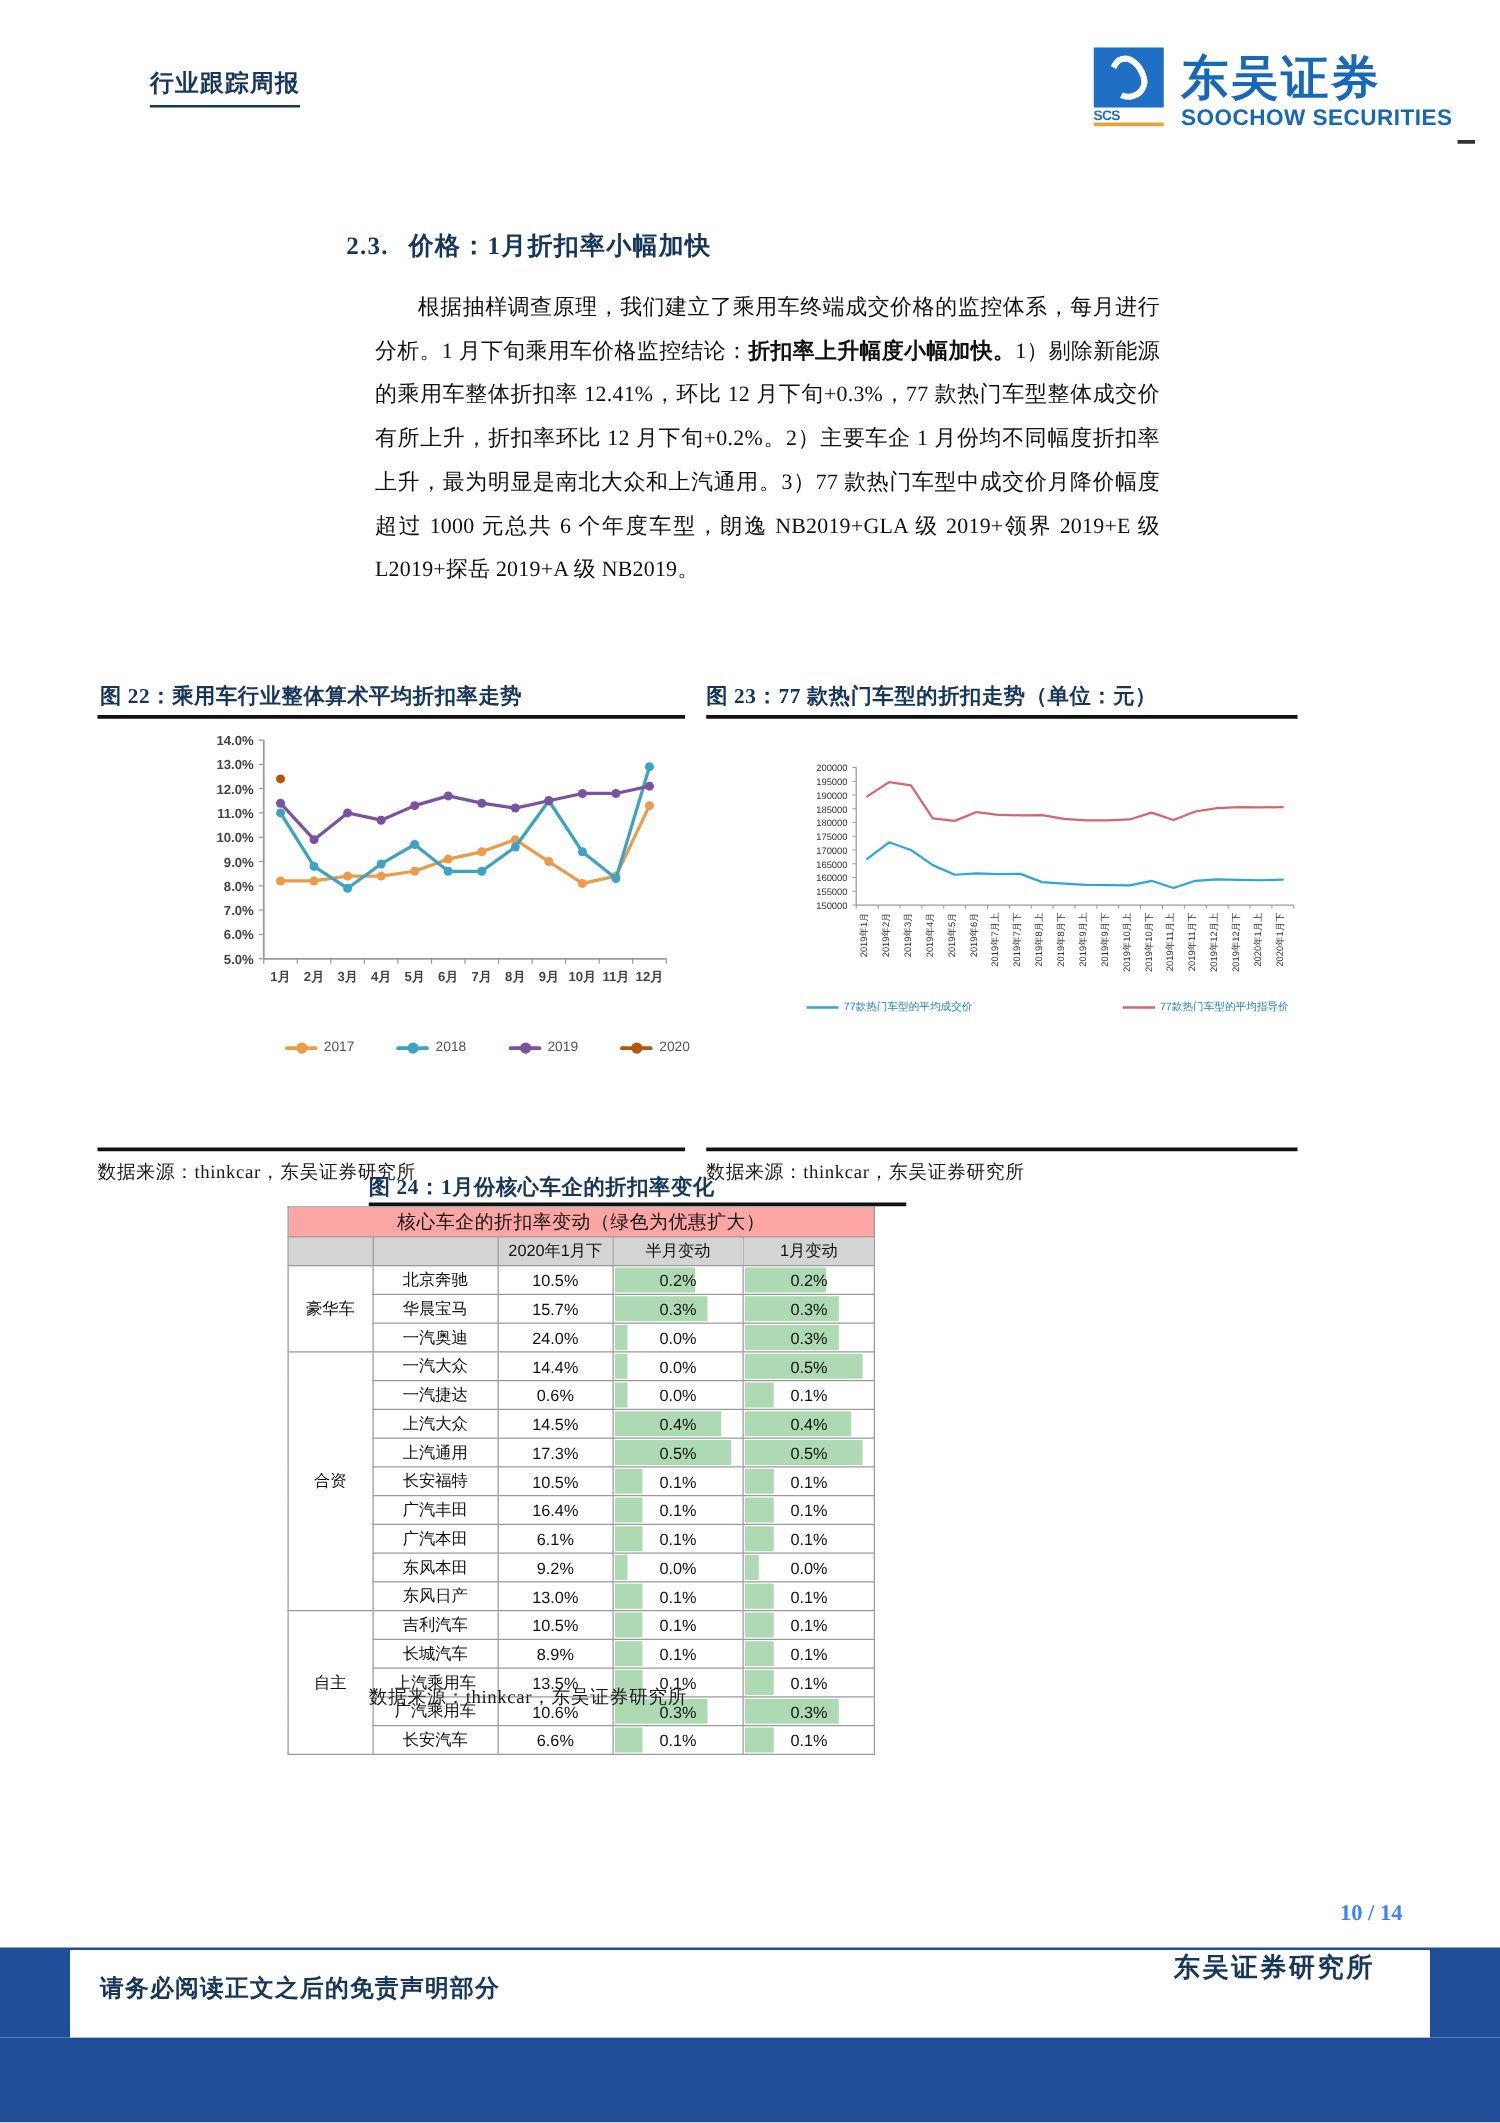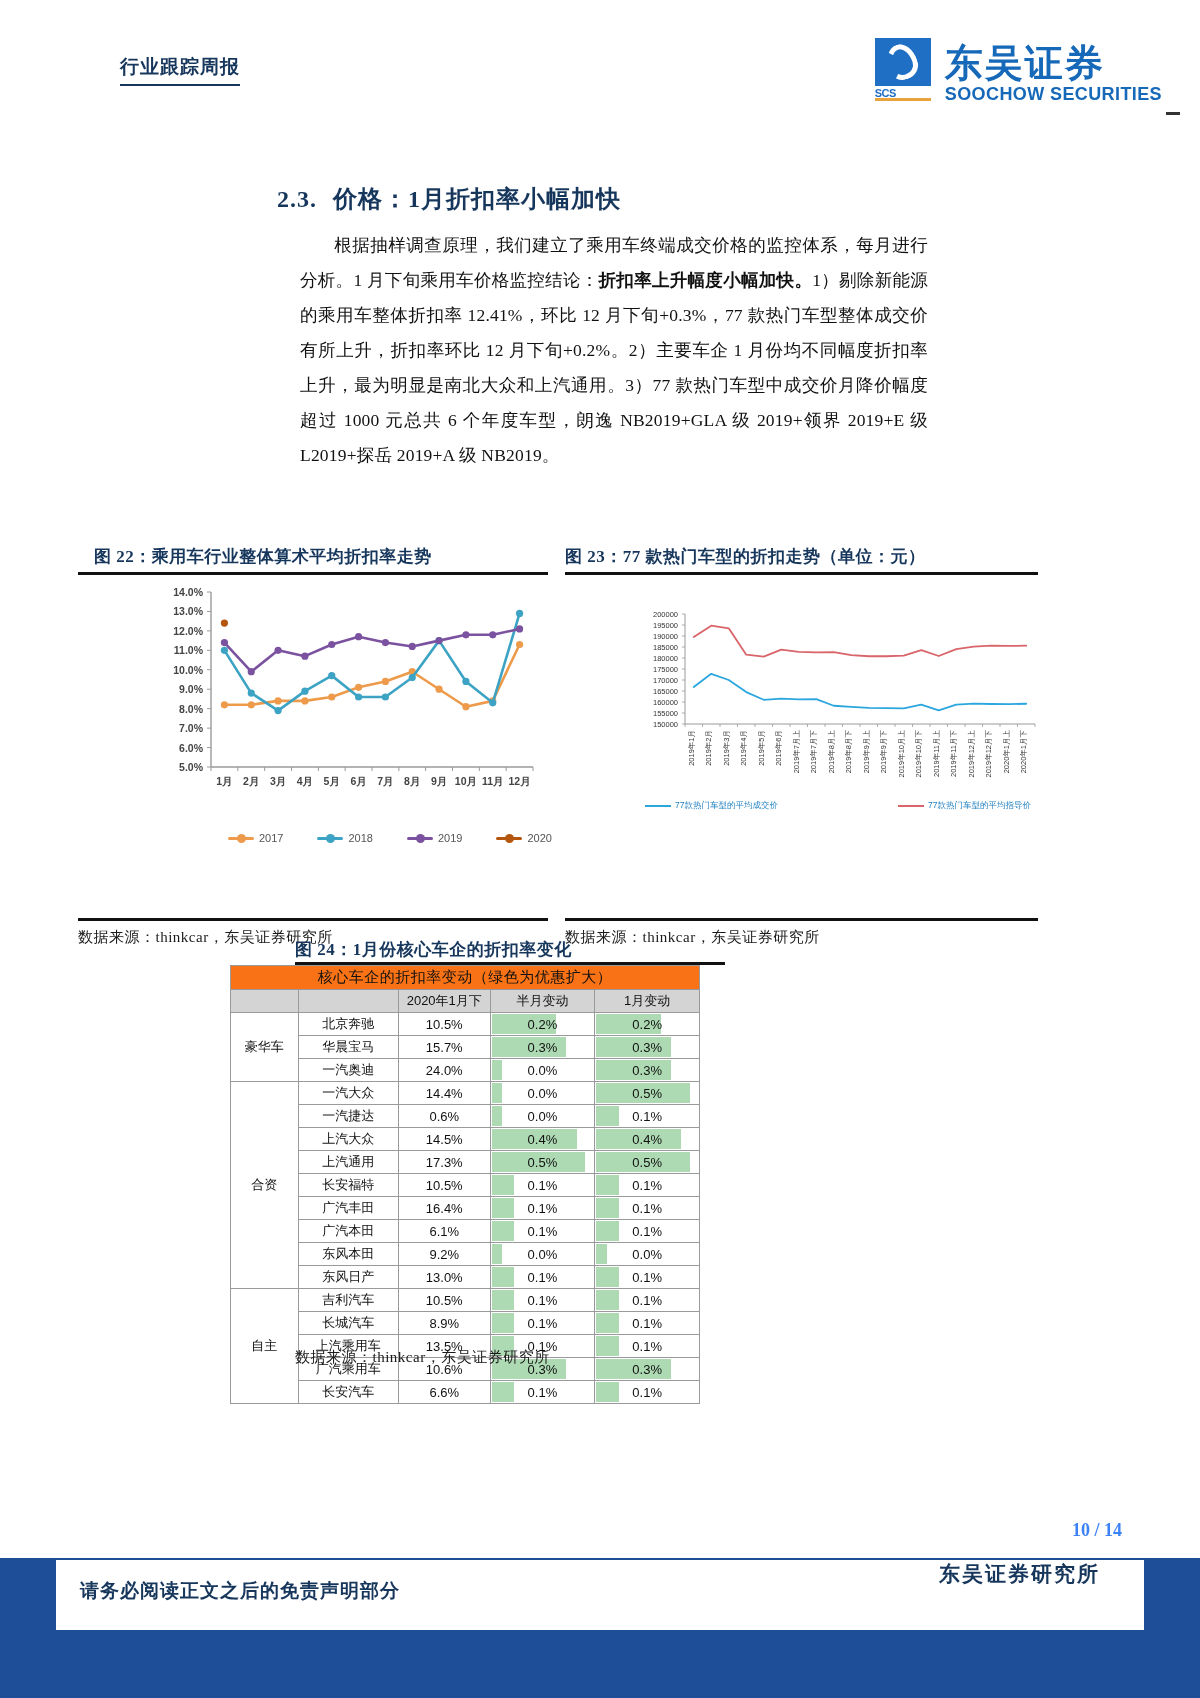--- a/index.html
+++ b/index.html
@@ -59,21 +59,21 @@
     font-size:18px; font-weight:bold; color:#1668b8; letter-spacing:0.4px;
   }
   .hdr-dash{
     position:absolute; right:60px; top:112px; width:14px; height:3px; background:#333;
   }
 
   
   .sec-title{
     position:absolute; left:277px; top:183px;
     font-family:"Liberation Serif", serif;
-    font-size:24px; font-weight:bold; color:#16365c;
+    font-size:20px; font-weight:bold; color:#16365c;
     letter-spacing:1px;
   }
   .sec-title .num{ margin-right:16px; }
 
   .para{
     position:absolute; left:300px; top:228px; width:628px;
     font-family:"Liberation Serif", serif;
     font-size:17.5px; color:#111; line-height:35px;
     text-align:justify; text-justify:inter-ideograph;
     letter-spacing:0.2px;
@@ -138,21 +138,21 @@
     width:470px;
   }
   table.disc td, table.disc th{
     border:1px solid #9a9a9a;
     padding:2px 4px;
     height:22px;
     text-align:center;
     font-weight:normal;
   }
   .t-title{
-    background:#f97316; font-weight:bold; font-size:15px; letter-spacing:0.5px;
+    background:#fca5a5; font-weight:bold; font-size:15px; letter-spacing:0.5px;
   }
   .t-head{ background:#d4d4d4; font-weight:bold; }
   .t-blank{ background:#d4d4d4; }
   .t-grp{ width:62px; }
   .t-name{ width:92px; }
   .t-val{ width:84px; }
   .t-chg{ width:96px; position:relative; }
   .bar{
     position:absolute; left:1px; top:1px; bottom:1px;
     background:#9fd3a6; opacity:0.85;
@@ -209,21 +209,21 @@
 </div>
 
 <div class="sec-title">
   <span class="num">2.3.</span><span>价格：1月折扣率小幅加快</span>
 </div>
 
 <div class="para">
   <span class="indent"></span><span>根据抽样调查原理，我们建立了乘用车终端成交价格的监控体系，每月进行分析。1 月下旬乘用车价格监控结论：</span><b>折扣率上升幅度小幅加快。</b><span>1）剔除新能源的乘用车整体折扣率 12.41%，环比 12 月下旬+0.3%，77 款热门车型整体成交价有所上升，折扣率环比 12 月下旬+0.2%。2）主要车企 1 月份均不同幅度折扣率上升，最为明显是南北大众和上汽通用。3）77 款热门车型中成交价月降价幅度超过 1000 元总共 6 个年度车型，朗逸 NB2019+GLA 级 2019+领界 2019+E 级 L2019+探岳 2019+A 级 NB2019。</span>
 </div>
 
-<div class="fig-title" style="left:94px; top:545px;">图 22：乘用车行业整体算术平均折扣率走势</div>
+<div class="fig-title" style="left:80px; top:545px;">图 22：乘用车行业整体算术平均折扣率走势</div>
 <div class="fig-rule" style="left:78px; top:572px; width:470px;"></div>
 
 <div class="chart22">
   <svg class="c22-svg" width="470" height="250" viewBox="0 0 470 250">
 
     <line x1="133" y1="22" x2="133" y2="197" stroke="#9a9a9a" stroke-width="1.4"></line>
 
     <line x1="133" y1="197" x2="455" y2="197" stroke="#9a9a9a" stroke-width="1.4"></line>
     <g id="c22-yticks">
         <text x="125" y="26" text-anchor="end" font-family="&quot;Liberation Sans&quot;, sans-serif" font-size="10.5" font-weight="bold" fill="#444">14.0%</text>

